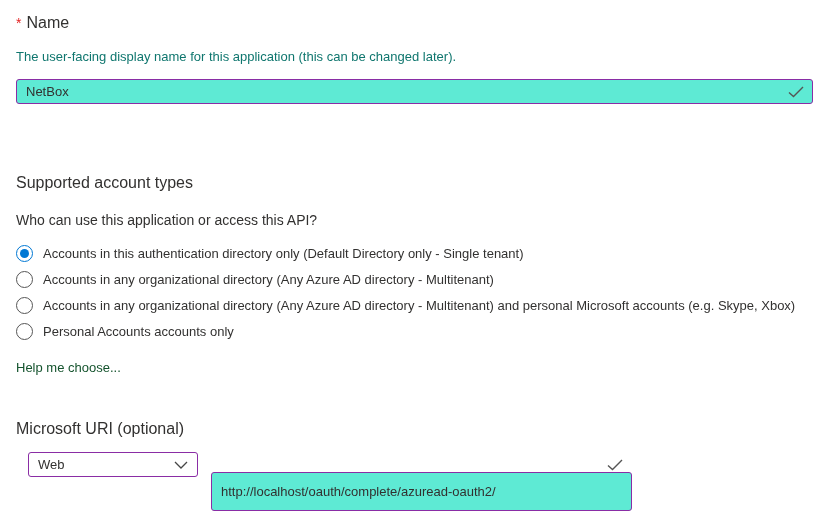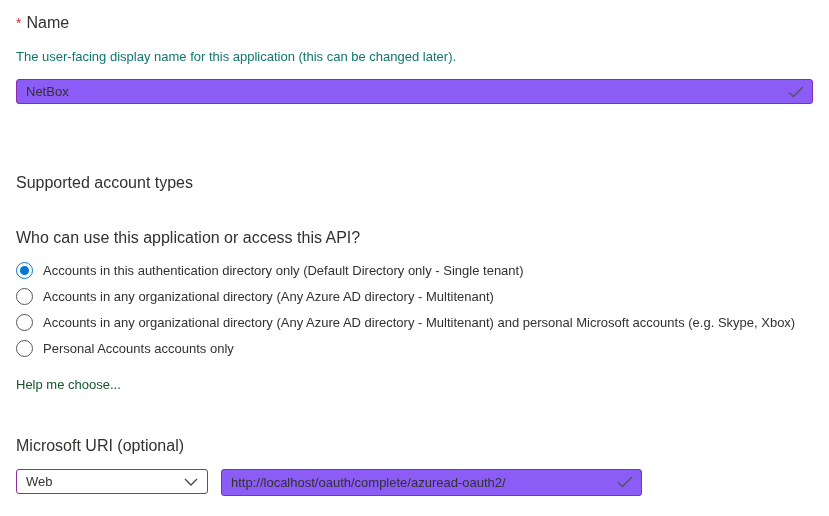--- a/index.html
+++ b/index.html
@@ -33,29 +33,29 @@
   .text-input-wrap { position: relative; margin-top: 13px; height: 25px; }
   .text-input {
     width: 100%; height: 25px;
     border: 1.5px solid #8a2da5;
     border-radius: 3px;
     padding: 0 30px 0 9px;
     font-family: "Liberation Sans", sans-serif;
     font-size: 13px;
     color: #323130;
     outline: none;
-    background: #8b5cf6;
+    background: #5eead4;
   }
   .check-icon {
     position: absolute; right: 9px; top: 50%;
     transform: translateY(-50%);
     line-height: 0;
   }
   .section-gap-lg { margin-top: 68px; }
-  .question { font-size: 16px; line-height: 15px; margin-top: 36px; }
+  .question { font-size: 14px; line-height: 15px; margin-top: 19px; }
   .radio-list { margin-top: 12px; }
   .radio-row {
     display: flex; align-items: center;
     height: 26px; font-size: 13px; cursor: pointer;
   }
   .radio {
     width: 17px; height: 17px; flex: none;
     border: 1px solid #565656; border-radius: 50%;
     margin-right: 10px; position: relative; background: #fff;
   }
@@ -65,27 +65,27 @@
     border-radius: 50%; background: #0078d4;
   }
   .help-link {
     display: inline-block; margin-top: 16px;
     color: #14532d; font-size: 13px;
     text-decoration: none; cursor: pointer;
   }
   .redirect-title { margin-top: 42px; }
   .controls { display: flex; gap: 13px; margin-top: 12px; }
   .platform-select {
-    width: 192px; height: 25px;
+    width: 170px; height: 25px;
     border: 1.5px solid #8a2da5; border-radius: 3px;
     display: flex; align-items: center; justify-content: space-between;
-    padding: 0 9px; font-size: 13px; cursor: pointer; background: #fff;
+    padding: 0 9px; font-size: 13px; cursor: pointer; background: #fff; margin-left: 12px;
   }
   .uri-wrap { position: relative; width: 421px; height: 25px; }
-  .uri-wrap .text-input { height: 27px; }
+  .uri-wrap .text-input { height: 39px; margin-top: 20px; }
   svg { display: block; }
 </style>
 </head>
 <body>
 
 <div>
   <div class="section-title">
     <span class="required-marker">*</span><span>Name</span>
   </div>
   <div class="desc">The user-facing display name for this application (this can be changed later).</div>

